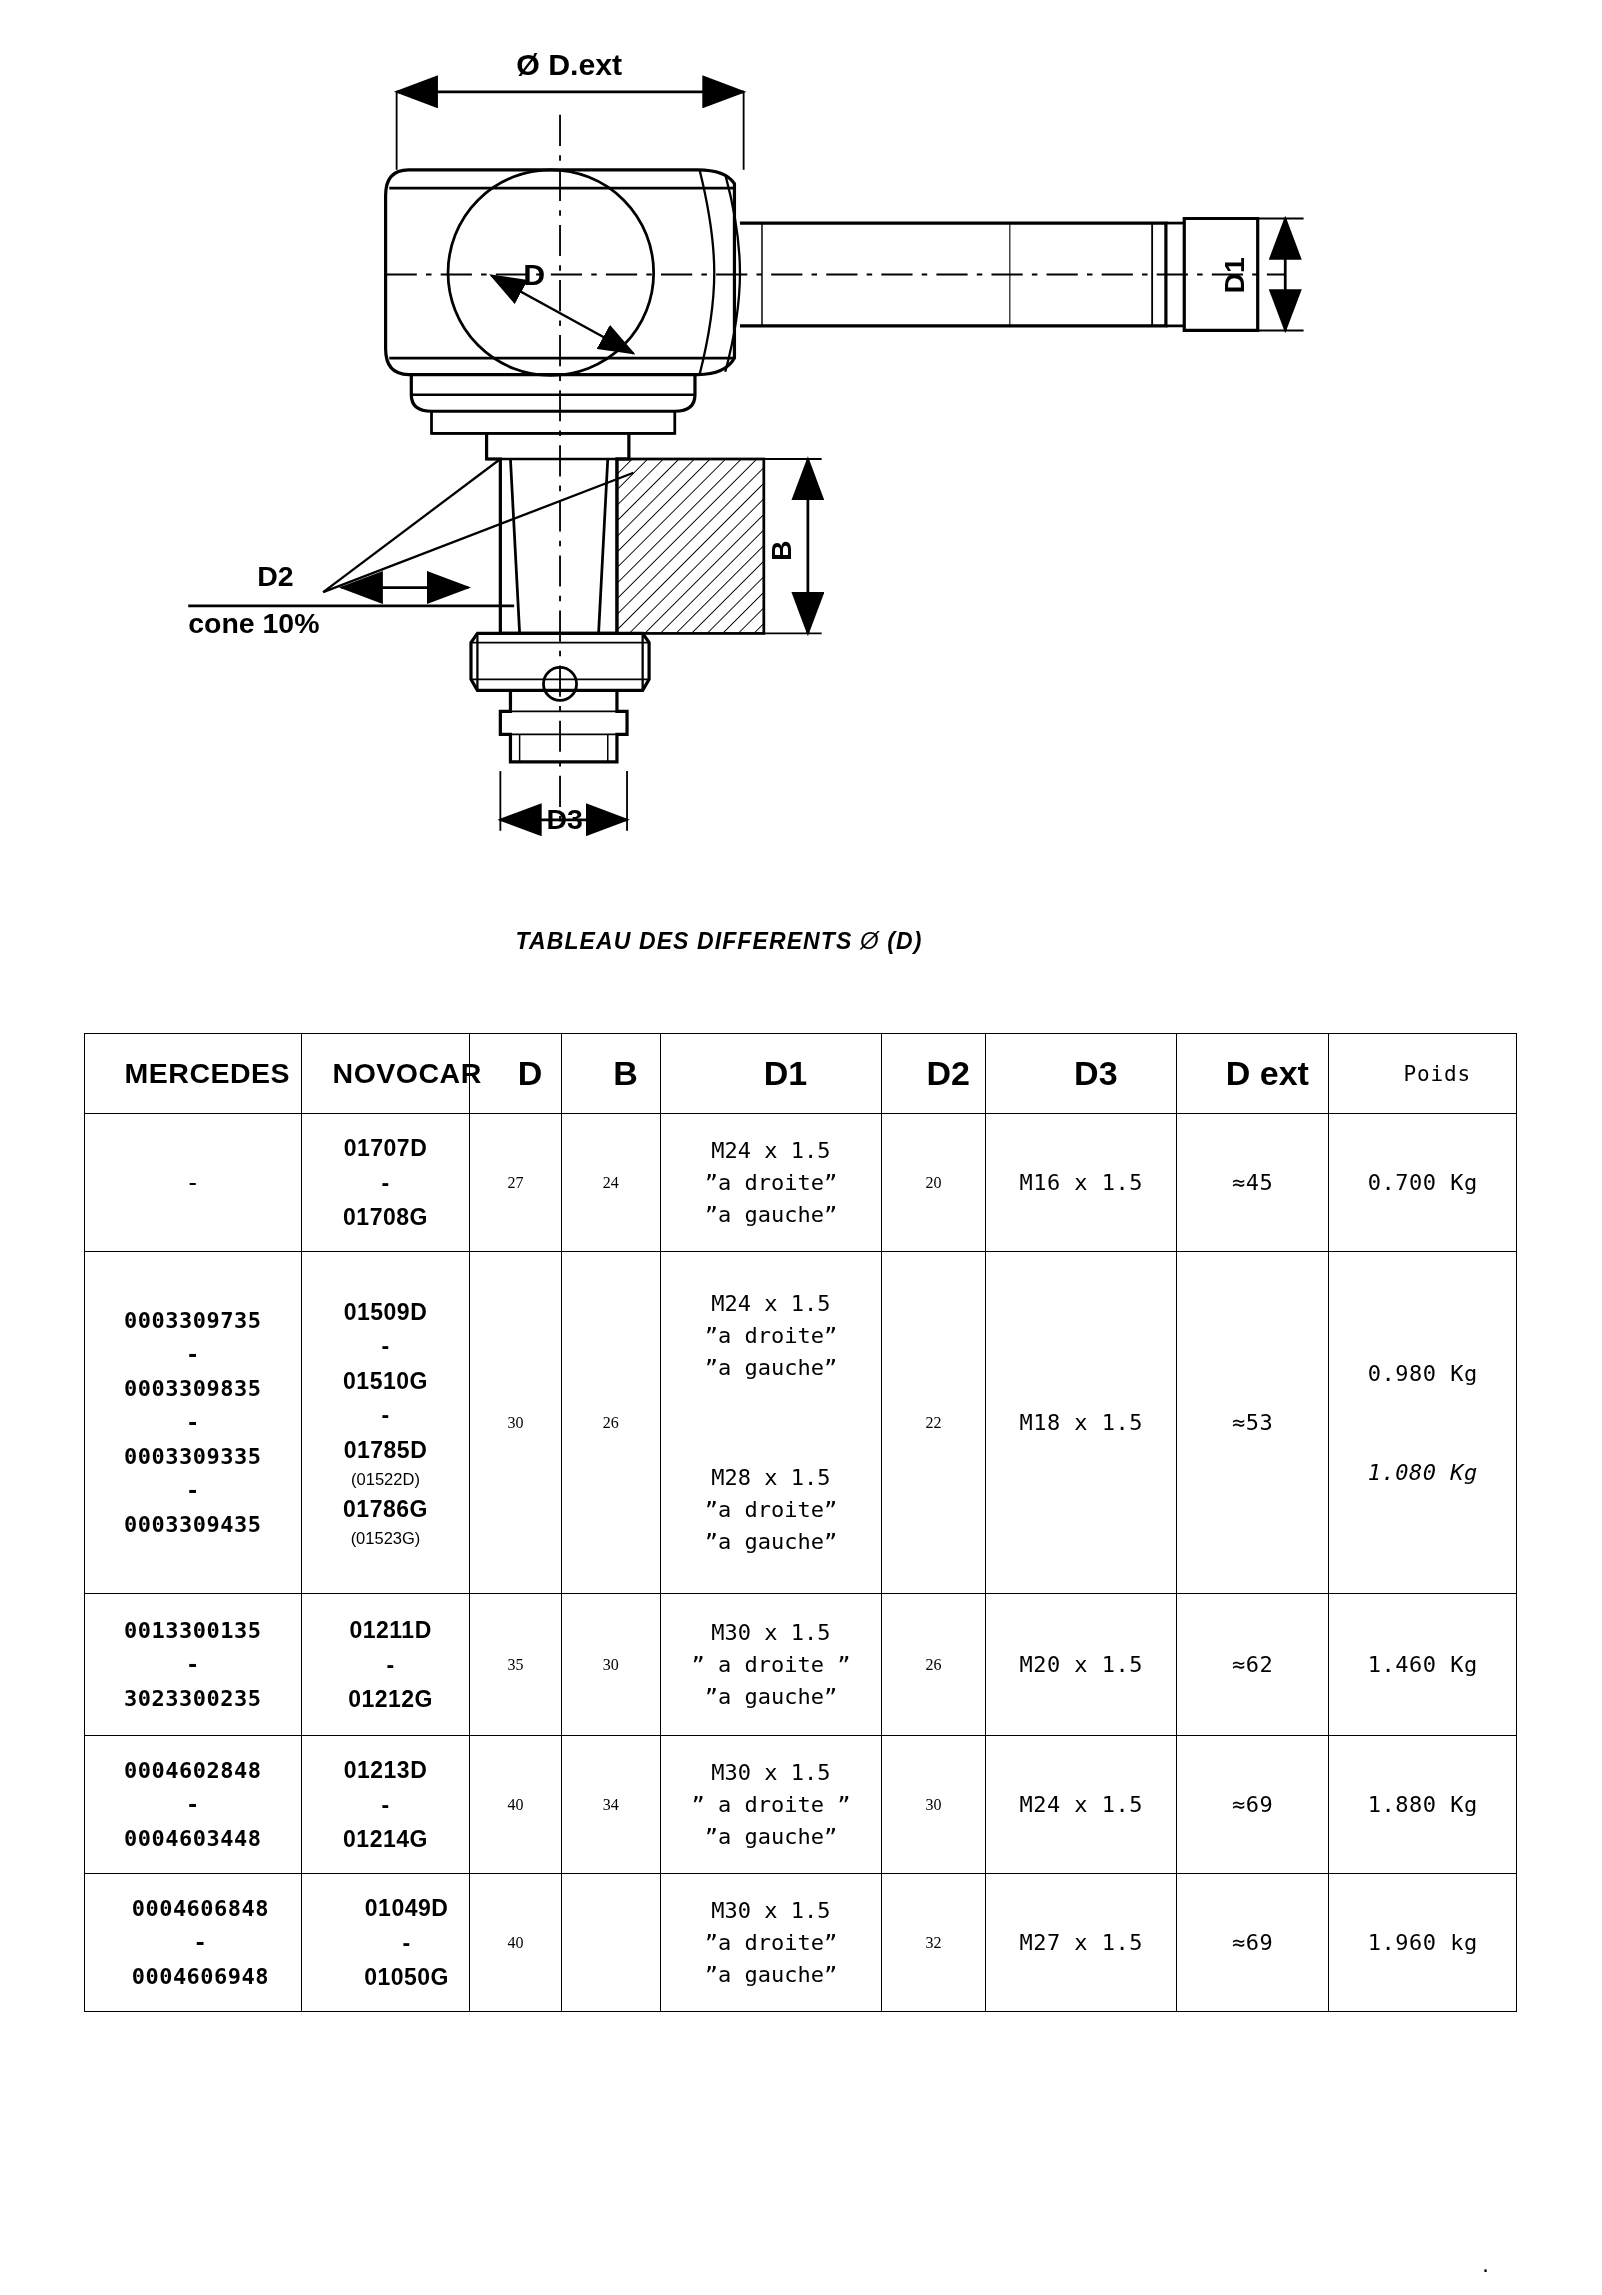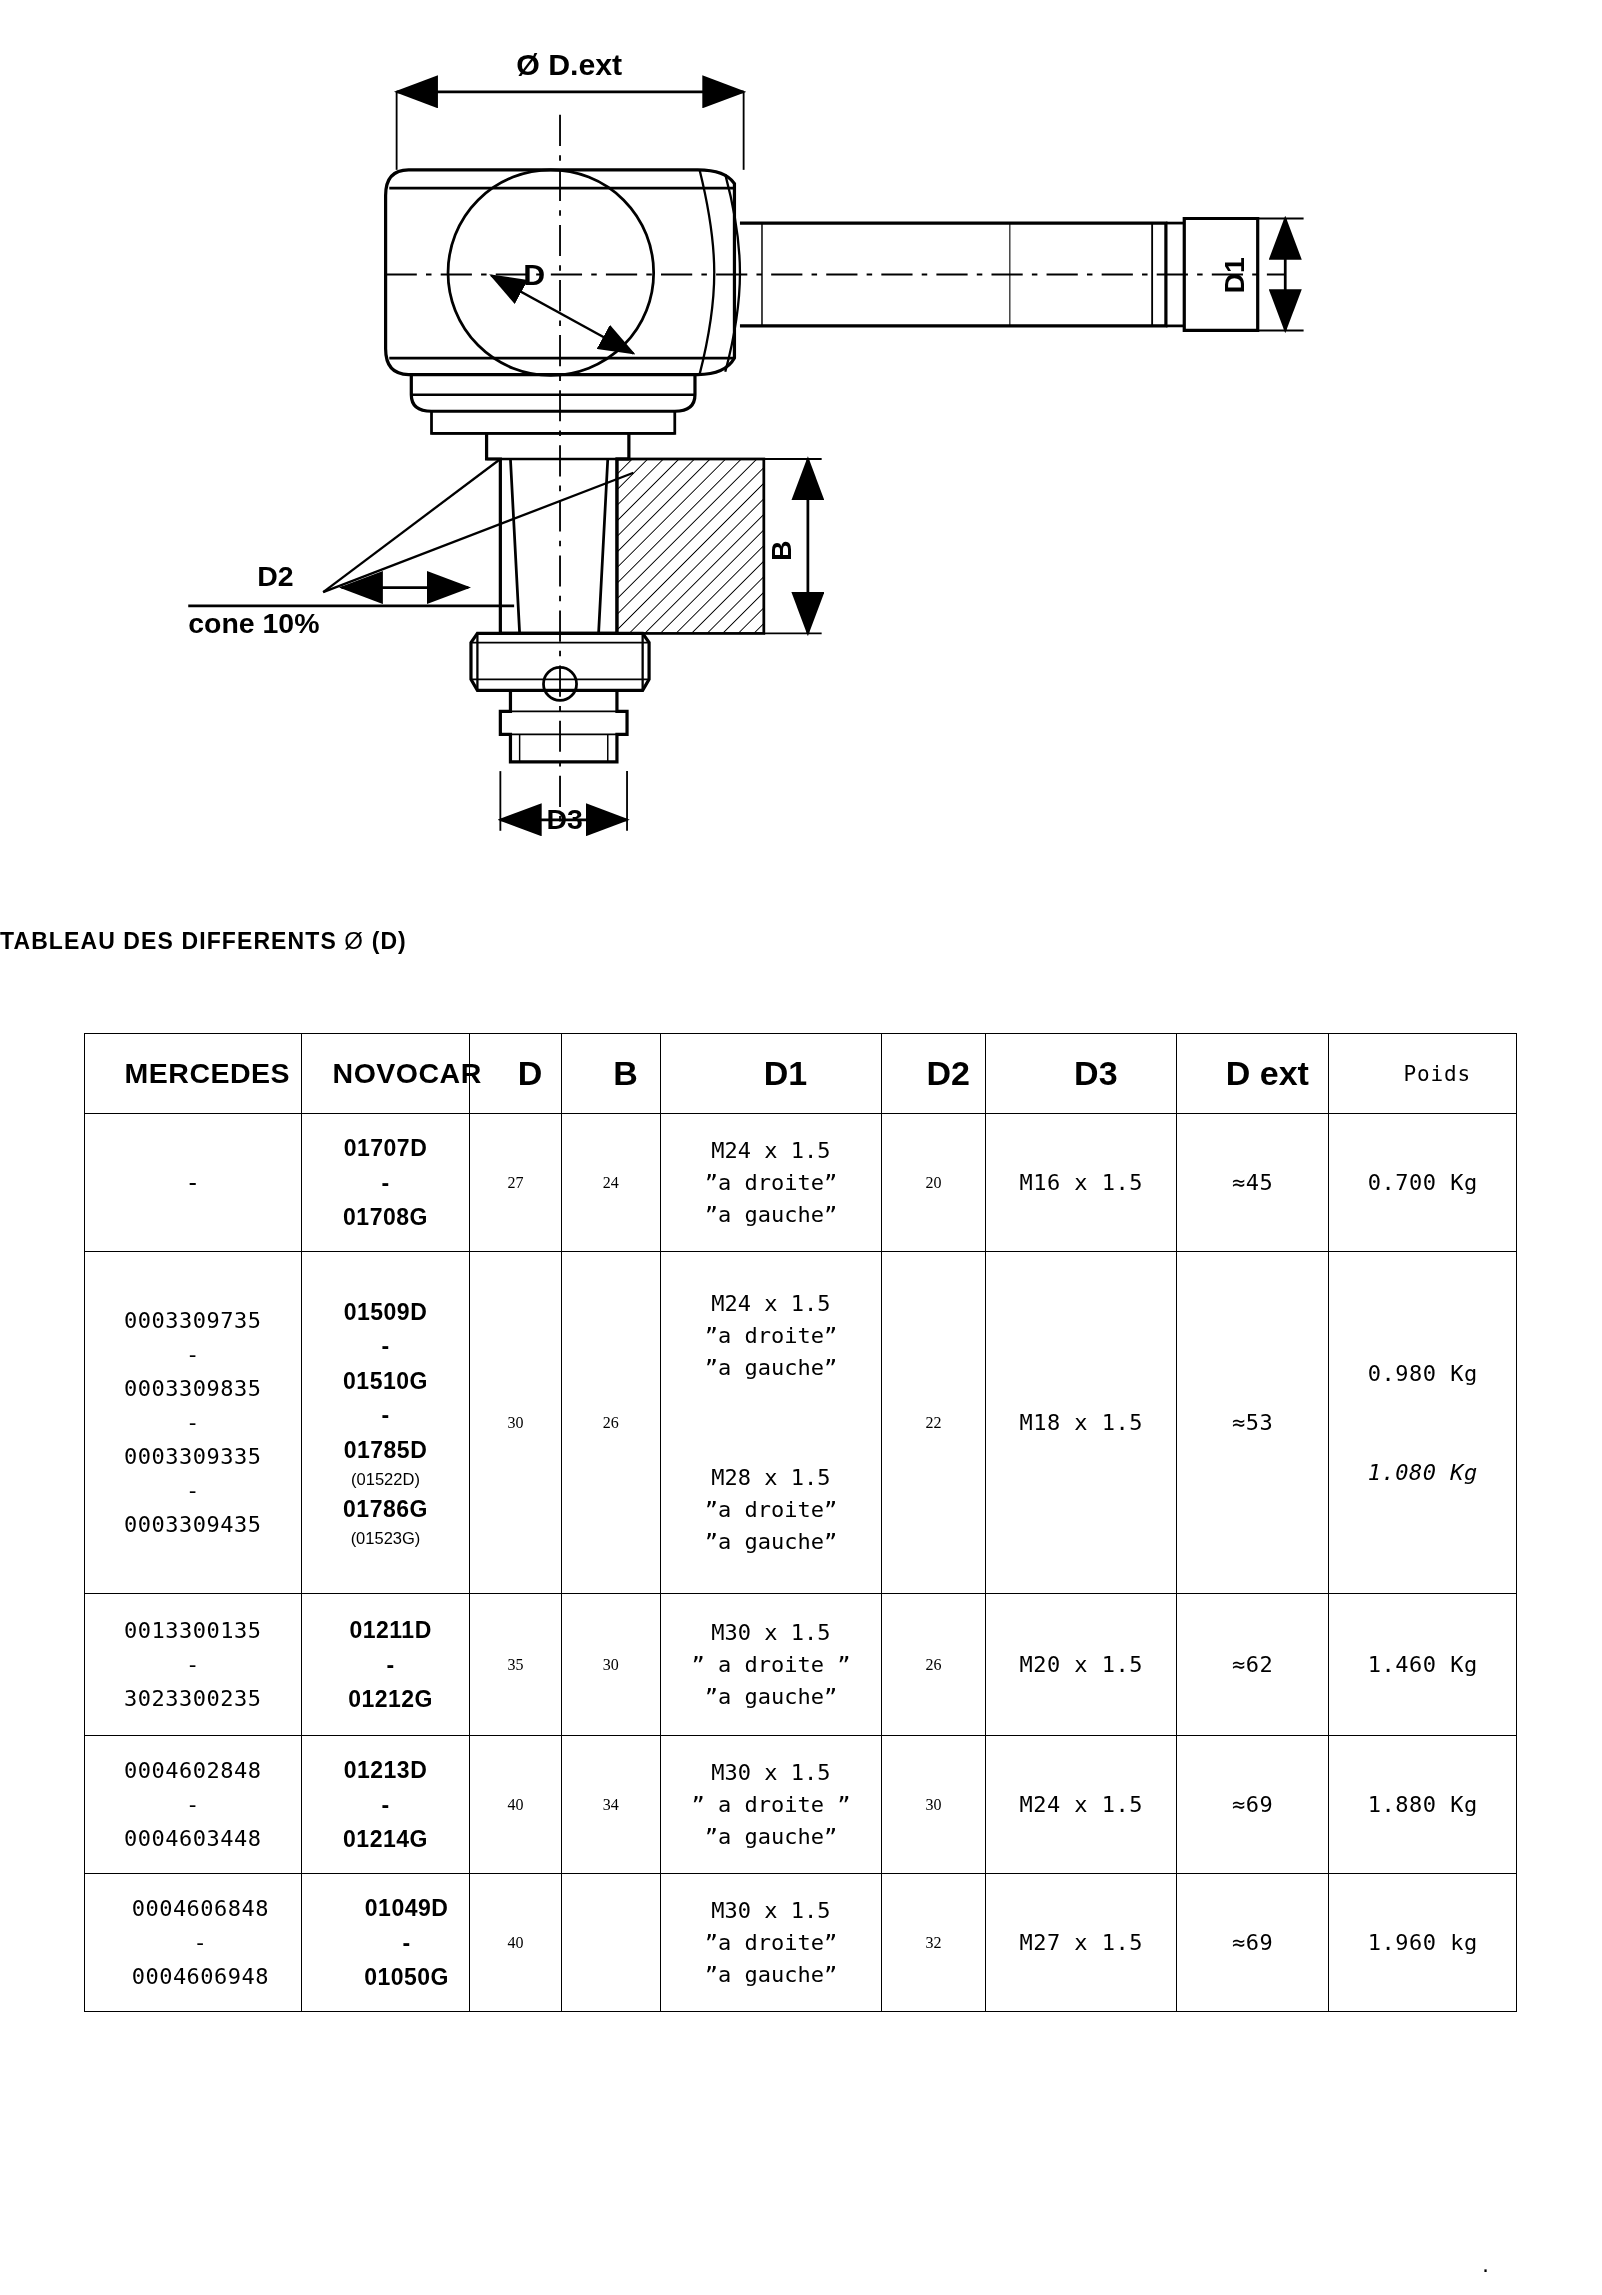--- a/index.html
+++ b/index.html
@@ -24,25 +24,26 @@
     width: 1602px;
     height: 918px;
   }
 
   
   #table-caption {
     position: absolute;
     top: 927px;
     left: 0;
     width: 1438px;
-    text-align: left;
+    text-align: center;
     font-family: "Liberation Sans", sans-serif;
     font-weight: bold;
     font-size: 23px;
     letter-spacing: 1.1px;
+    font-style: italic;
   }
   #table-caption .dia {
     font-weight: normal;
     font-size: 24px;
   }
 
   
   #spec-table {
     position: absolute;
     top: 1033px;
@@ -86,20 +87,21 @@
   .col-d2       { width: 101px; }
   .col-d3       { width: 184px; }
   .col-dext     { width: 147px; }
   .col-poids    { width: 181px; }
 
   .mercedes-cell {
     font-family: "DejaVu Sans Mono", monospace;
     font-size: 22px;
     line-height: 1.55;
     letter-spacing: 0.5px;
+    font-weight: bold;
   }
   .novocar-cell {
     font-family: "Liberation Sans", sans-serif;
     font-weight: bold;
     font-size: 23px;
     line-height: 1.5;
     letter-spacing: 0.5px;
   }
   .novocar-cell .sub {
     font-weight: normal;

